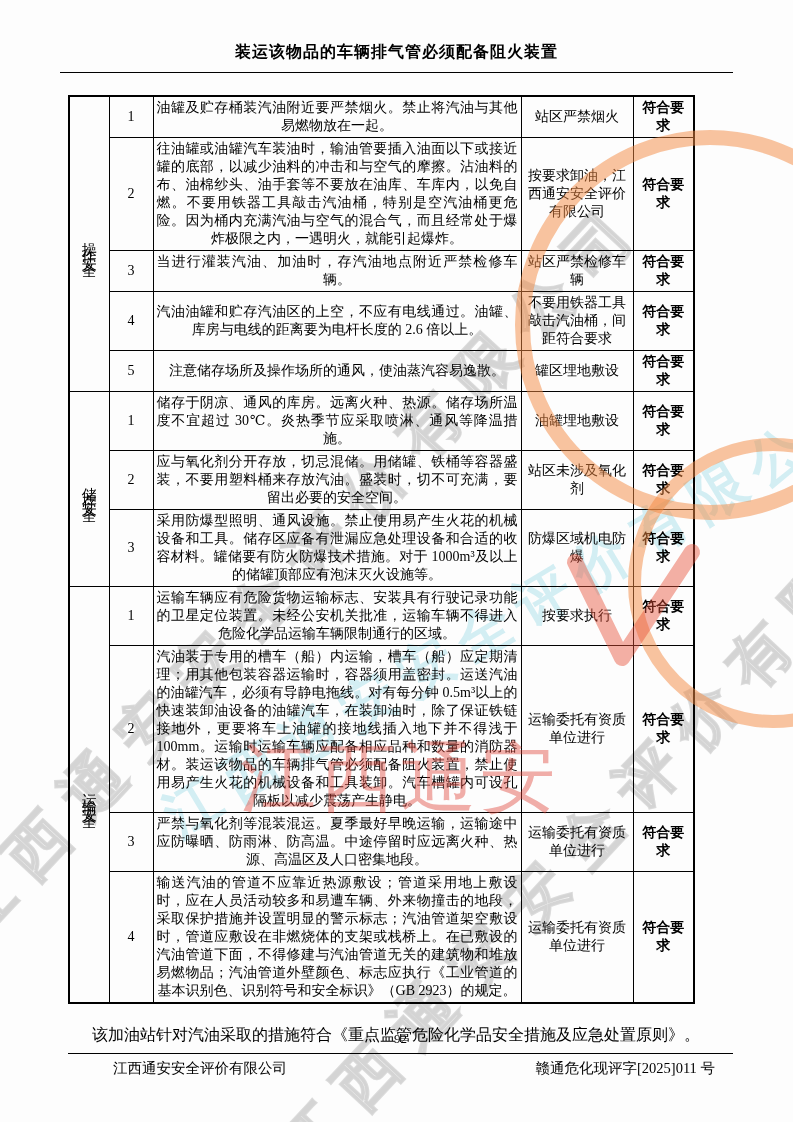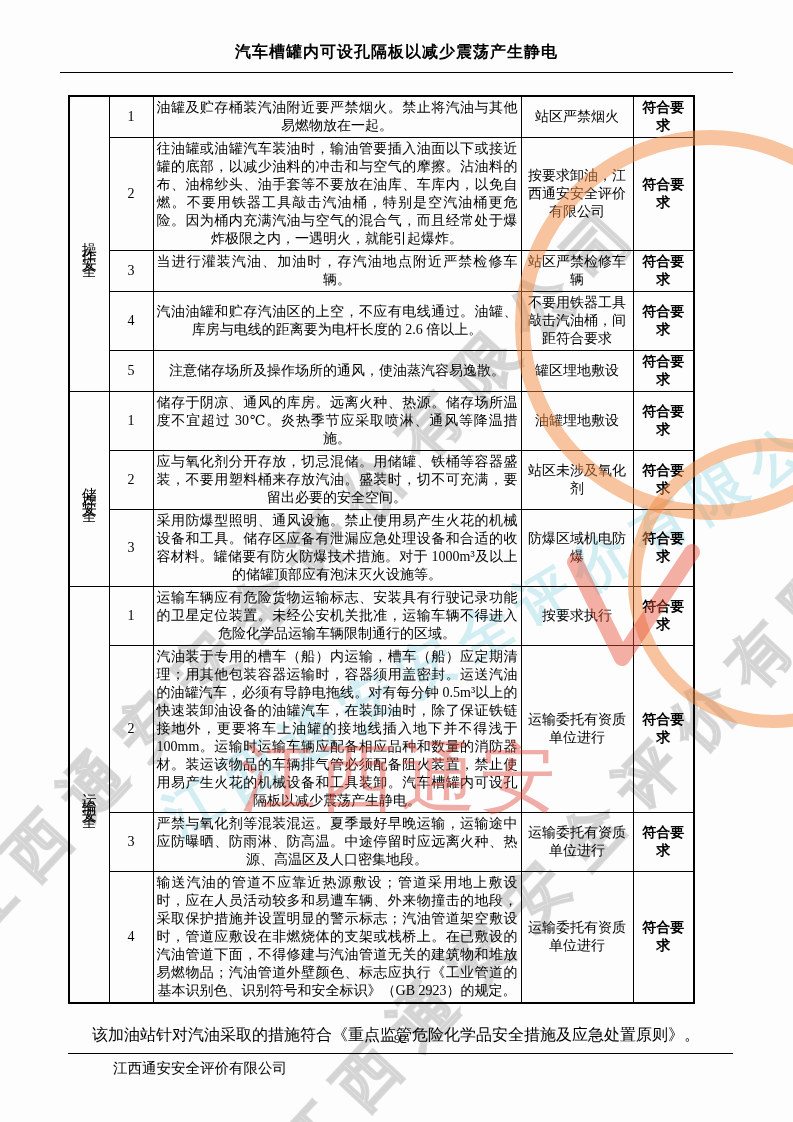--- a/index.html
+++ b/index.html
@@ -104,21 +104,21 @@
 <div class="page">
 
   <div class="wm-under">
     <div class="wm-gray g1">江西通安安全评价有限公司</div>
     <div class="wm-gray g2">江西通安安全评价有限公司</div>
     <div class="wm-cyan">江西通安安全评价有限公司</div>
   </div>
 
   <div class="content">
     <div class="doc-header">
-      <div class="doc-title">汽车槽罐内可设孔隔板以减少震荡产生静电</div>
+      <div class="doc-title">装运该物品的车辆排气管必须配备阻火装置</div>
       <hr class="header-rule">
     </div>
 
     <table class="safety">
       <tbody id="safety-table-body">
           <tr>
             <td class="cat" rowspan="5">操作安全</td>
             <td class="num">1</td>
             <td class="desc">油罐及贮存桶装汽油附近要严禁烟火。禁止将汽油与其他易燃物放在一起。</td>
             <td class="measure">站区严禁烟火</td>
@@ -196,20 +196,21 @@
     </table>
 
     <p class="closing">该加油站针对汽油采取的措施符合《重点监管危险化学品安全措施及应急处置原则》。</p>
   </div>
 
   <div class="footer-area">
     <div class="page-number">92</div>
     <hr class="footer-rule">
     <div class="footer-row">
       <span class="footer-left">江西通安安全评价有限公司</span>
+      <span class="footer-right">赣通危化现评字[2025]011 号</span>
     </div>
   </div>
 
   <div class="wm-layer">
     <div class="wm-ring ring-a"></div>
     <div class="wm-ring ring-b"></div>
     <svg class="wm-check" width="793" height="1122">
       <polyline points="575,562 622,658 692,552" fill="none" stroke="rgba(230,80,55,0.45)" stroke-width="16" stroke-linecap="round" stroke-linejoin="round"></polyline>
     </svg>
     <div class="wm-red-text">江西通安</div>

